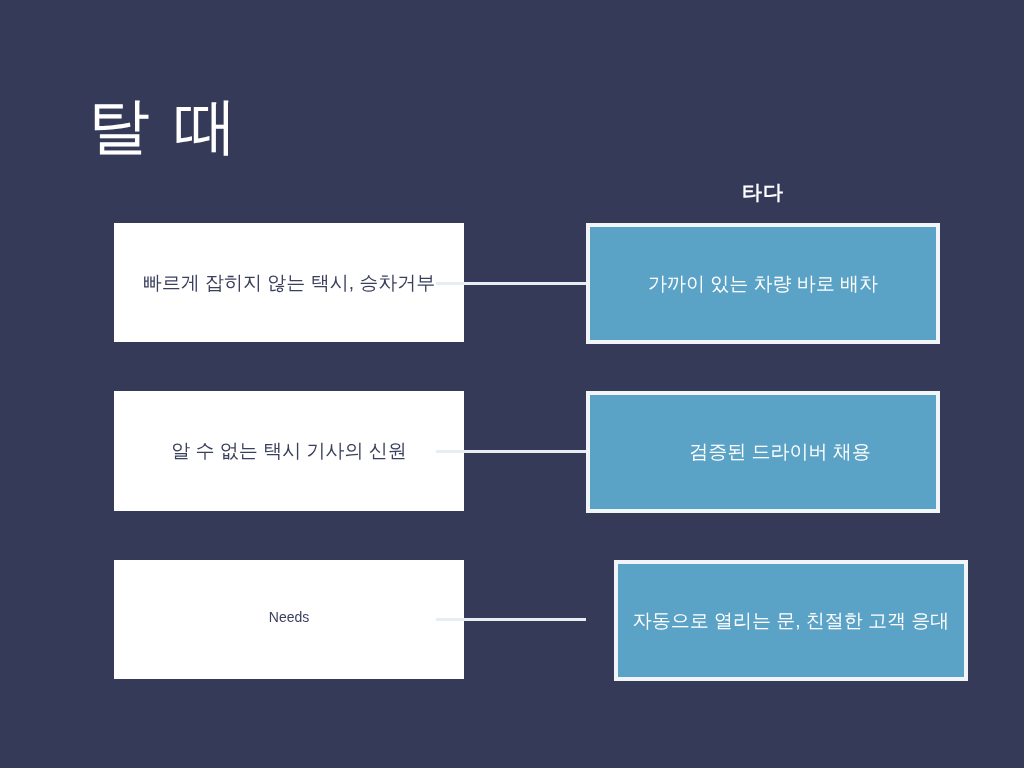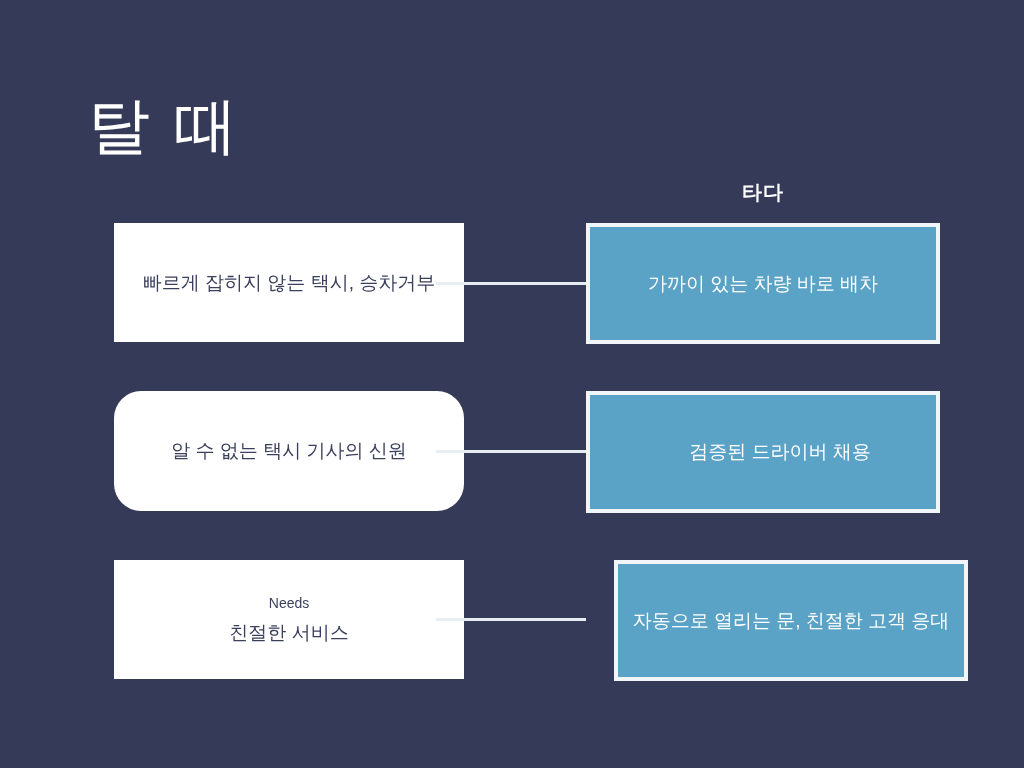--- a/index.html
+++ b/index.html
@@ -70,21 +70,21 @@
     background: #ffffff;
     box-sizing: border-box;
     display: flex;
     flex-direction: column;
     align-items: center;
     justify-content: center;
     padding: 11px 14px;
     margin-left: 28px;
   }
   .problem-box.tall { height: 119px; }
-  .problem-box.tall2 { height: 120px; border-radius: 27px; }
+  .problem-box.tall2 { height: 120px; }
   .problem-box.tall3 { height: 119px; }
 
   .problem-text {
     color: #3a3f5c;
     font-size: 19px;
     line-height: 28px;
     text-align: center;
     font-weight: 500;
     white-space: nowrap;
   }
@@ -161,21 +161,20 @@
     </div>
     <div class="connector c2"></div>
     <div class="solution-box tall2">
       <div class="solution-text">검증된 드라이버 채용</div>
     </div>
   </div>
 
   <div class="row row-3">
     <div class="problem-box tall3">
       <div class="needs-label">Needs</div>
-      <div class="problem-text">친절한 서비스</div>
     </div>
     <div class="connector c3"></div>
     <div class="solution-box tall3">
       <div class="solution-text">자동으로 열리는 문, 친절한 고객 응대</div>
     </div>
   </div>
 
 </div>
 
 </body></html>

